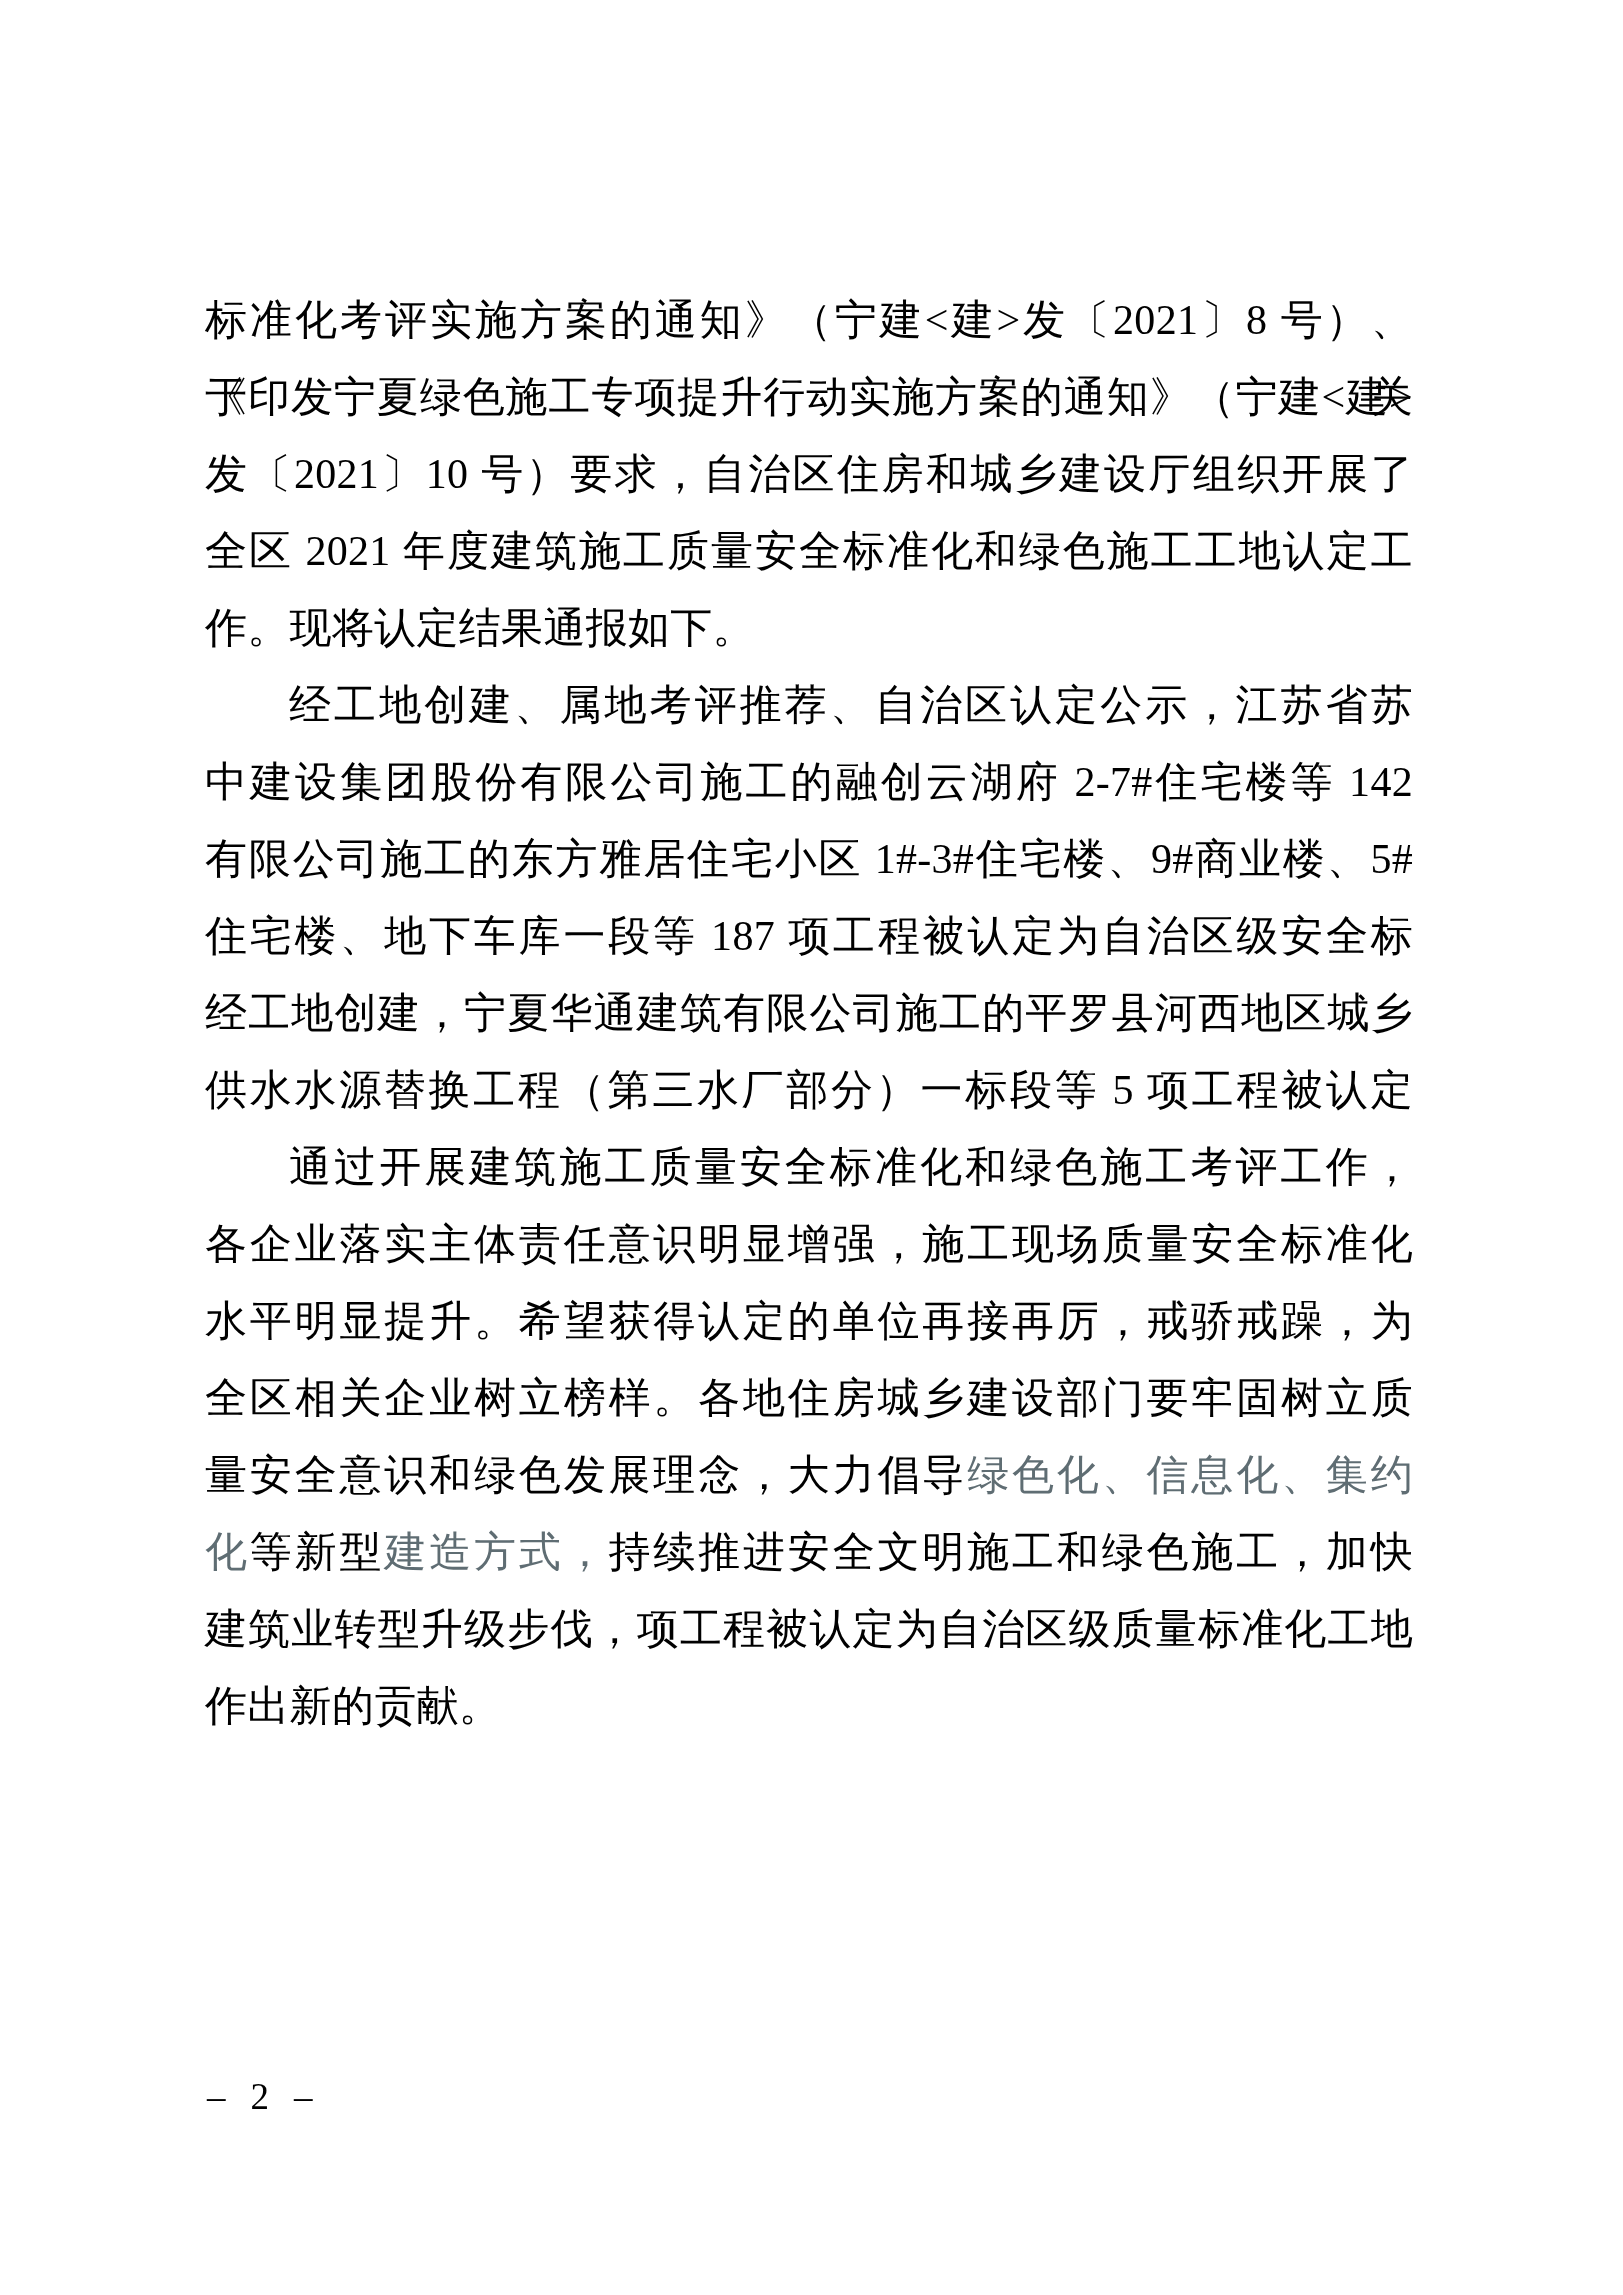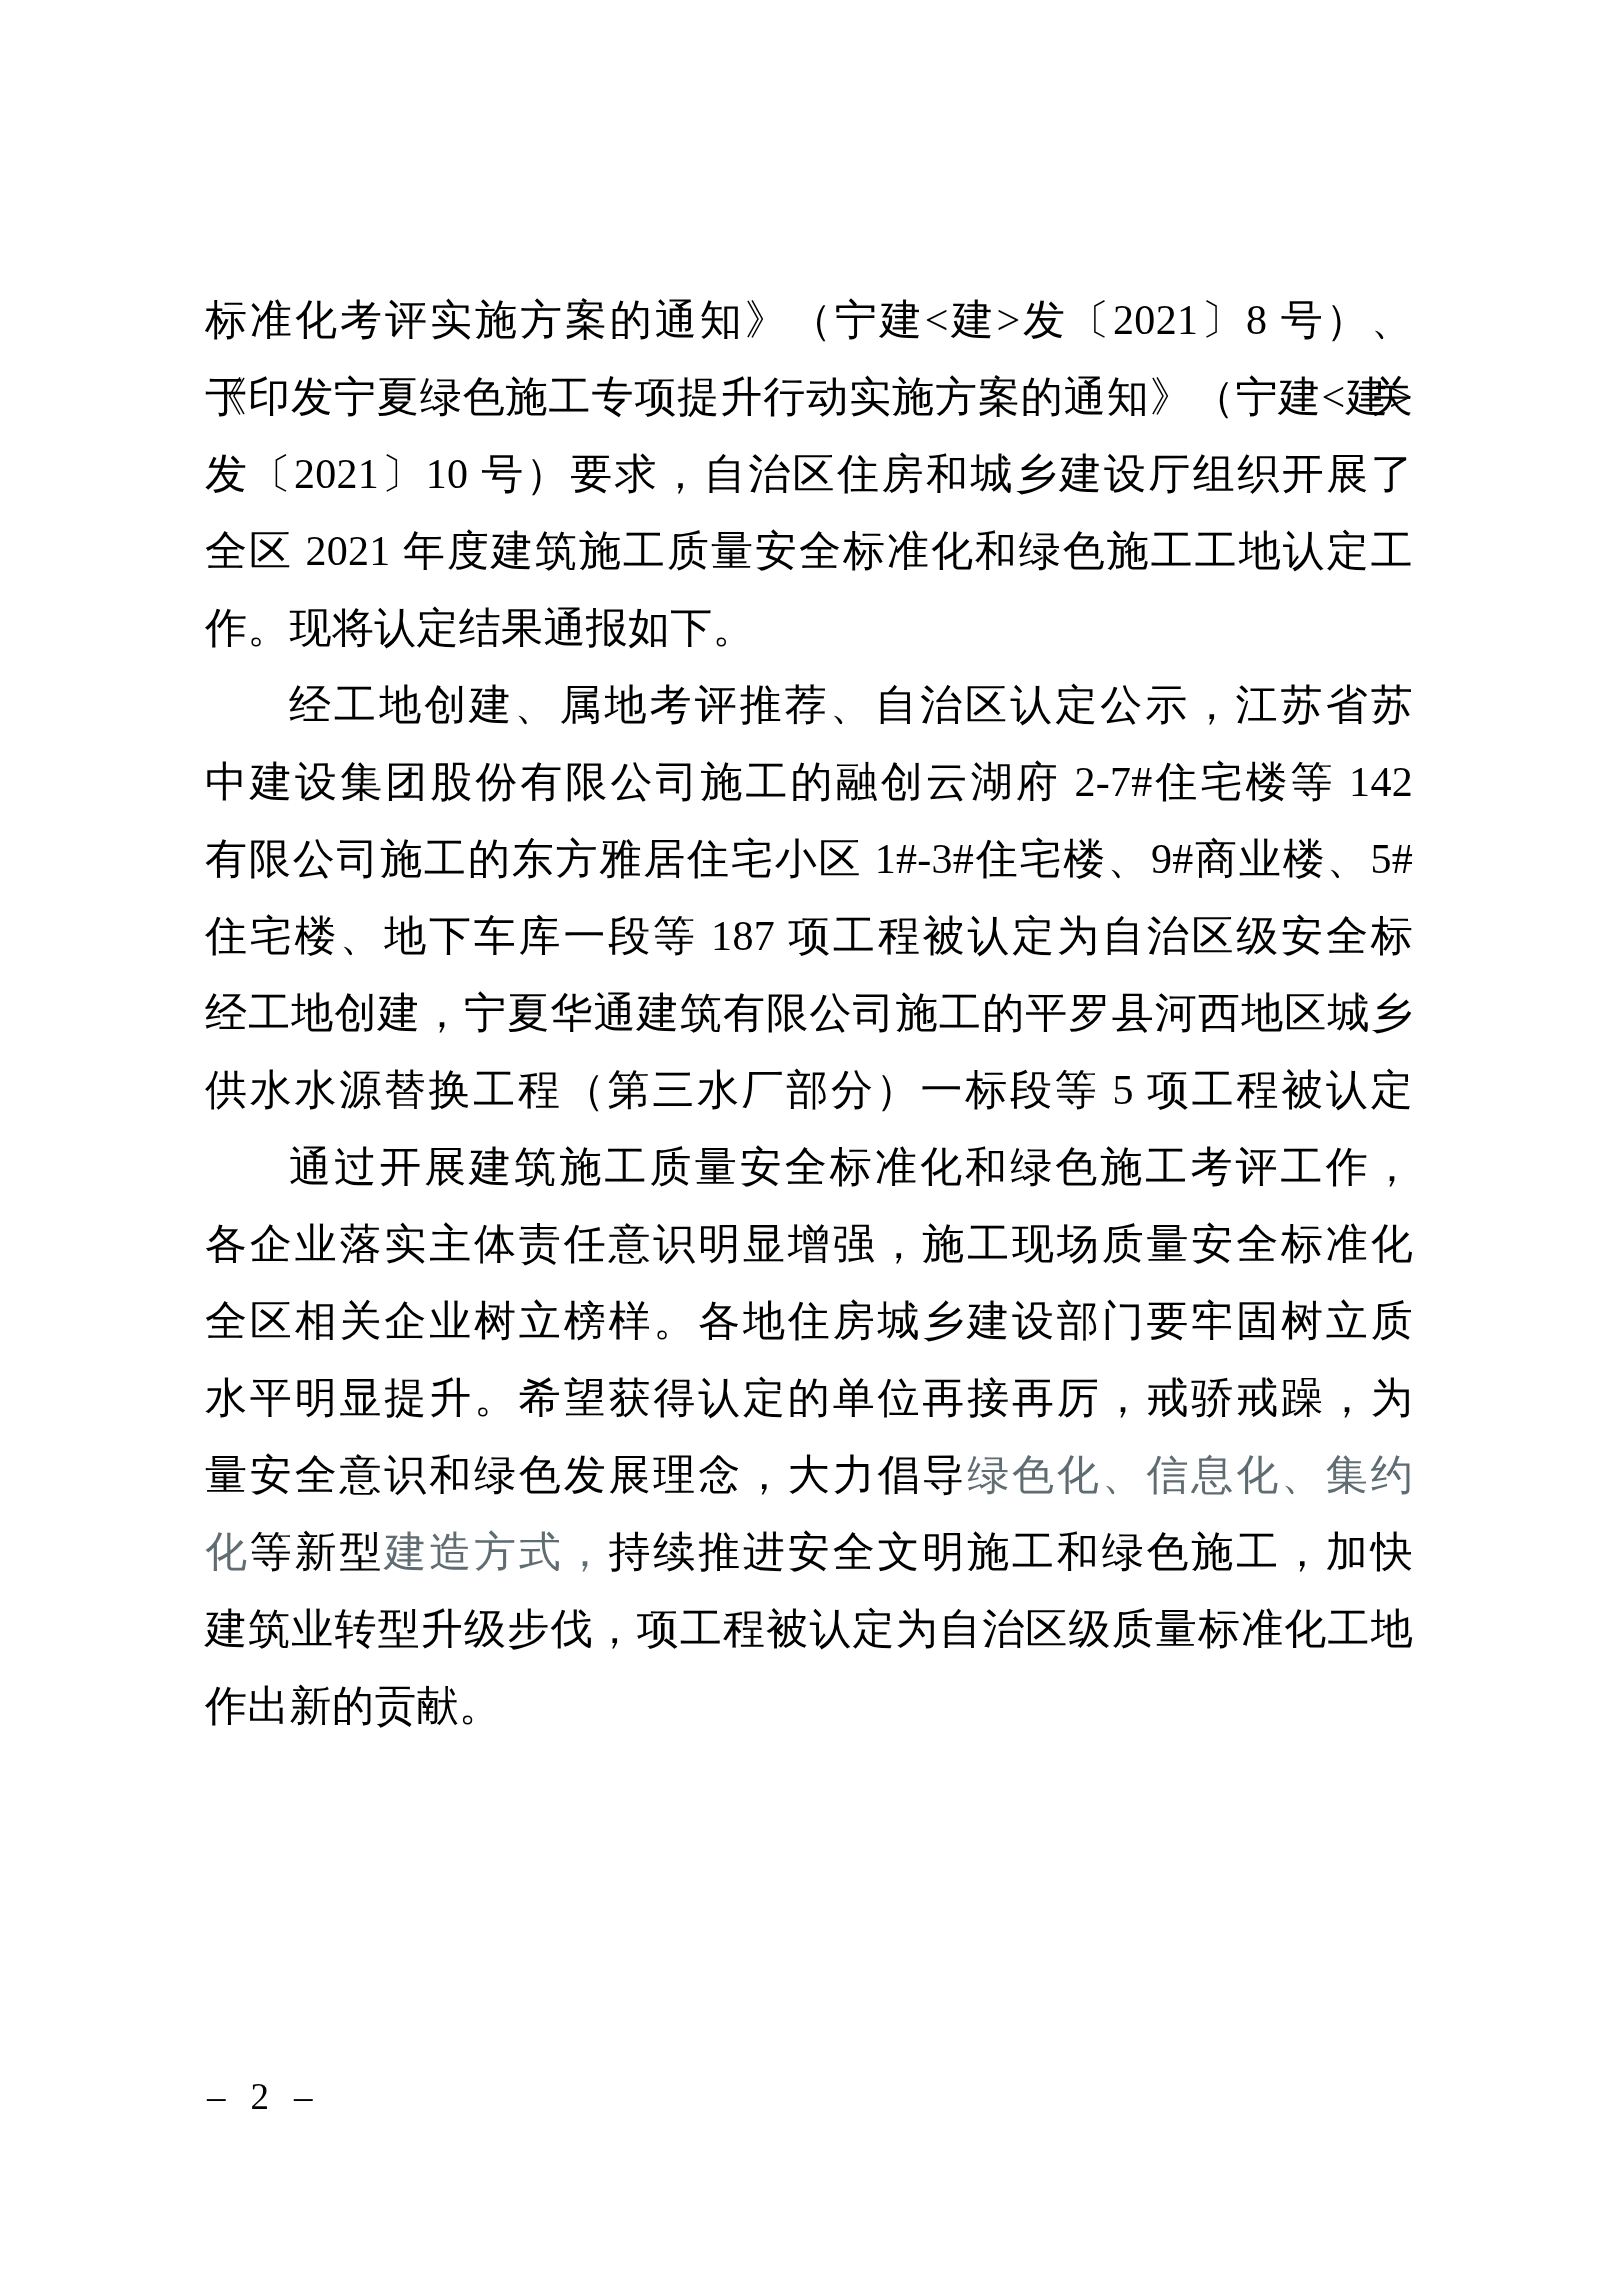--- a/index.html
+++ b/index.html
@@ -53,22 +53,22 @@
       <div class="line"><span class="seg">全区 2021 年度建筑施工质量安全标准化和绿色施工工地认定工</span></div>
       <div class="line para-end"><span class="seg">作。现将认定结果通报如下。</span></div>
       <div class="line indent"><span class="seg">经工地创建、属地考评推荐、自治区认定公示，江苏省苏</span></div>
       <div class="line"><span class="seg">中建设集团股份有限公司施工的融创云湖府 2-7#住宅楼等 142</span></div>
       <div class="line"><span class="seg">有限公司施工的东方雅居住宅小区 1#-3#住宅楼、9#商业楼、5#</span></div>
       <div class="line"><span class="seg">住宅楼、地下车库一段等 187 项工程被认定为自治区级安全标</span></div>
       <div class="line"><span class="seg">经工地创建，宁夏华通建筑有限公司施工的平罗县河西地区城乡</span></div>
       <div class="line"><span class="seg">供水水源替换工程（第三水厂部分）一标段等 5 项工程被认定</span></div>
       <div class="line indent"><span class="seg">通过开展建筑施工质量安全标准化和绿色施工考评工作，</span></div>
       <div class="line"><span class="seg">各企业落实主体责任意识明显增强，施工现场质量安全标准化</span></div>
+      <div class="line"><span class="seg">水平明显提升。希望获得认定的单位再接再厉，戒骄戒躁，为</span></div>
       <div class="line"><span class="seg">全区相关企业树立榜样。各地住房城乡建设部门要牢固树立质</span></div>
-      <div class="line"><span class="seg">水平明显提升。希望获得认定的单位再接再厉，戒骄戒躁，为</span></div>
       <div class="line"><span class="seg">量安全意识和绿色发展理念，大力倡导</span><span class="seg accent">绿色化、信息化、集约</span></div>
       <div class="line"><span class="seg accent">化</span><span class="seg">等新型</span><span class="seg accent">建造方式，</span><span class="seg">持续推进安全文明施工和绿色施工，加快</span></div>
       <div class="line"><span class="seg">建筑业转型升级步伐，项工程被认定为自治区级质量标准化工地</span></div>
       <div class="line para-end"><span class="seg">作出新的贡献。</span></div>
     </div>
   <div class="page-num">– 2 –</div>
 </div>
 
 
 </body></html>

